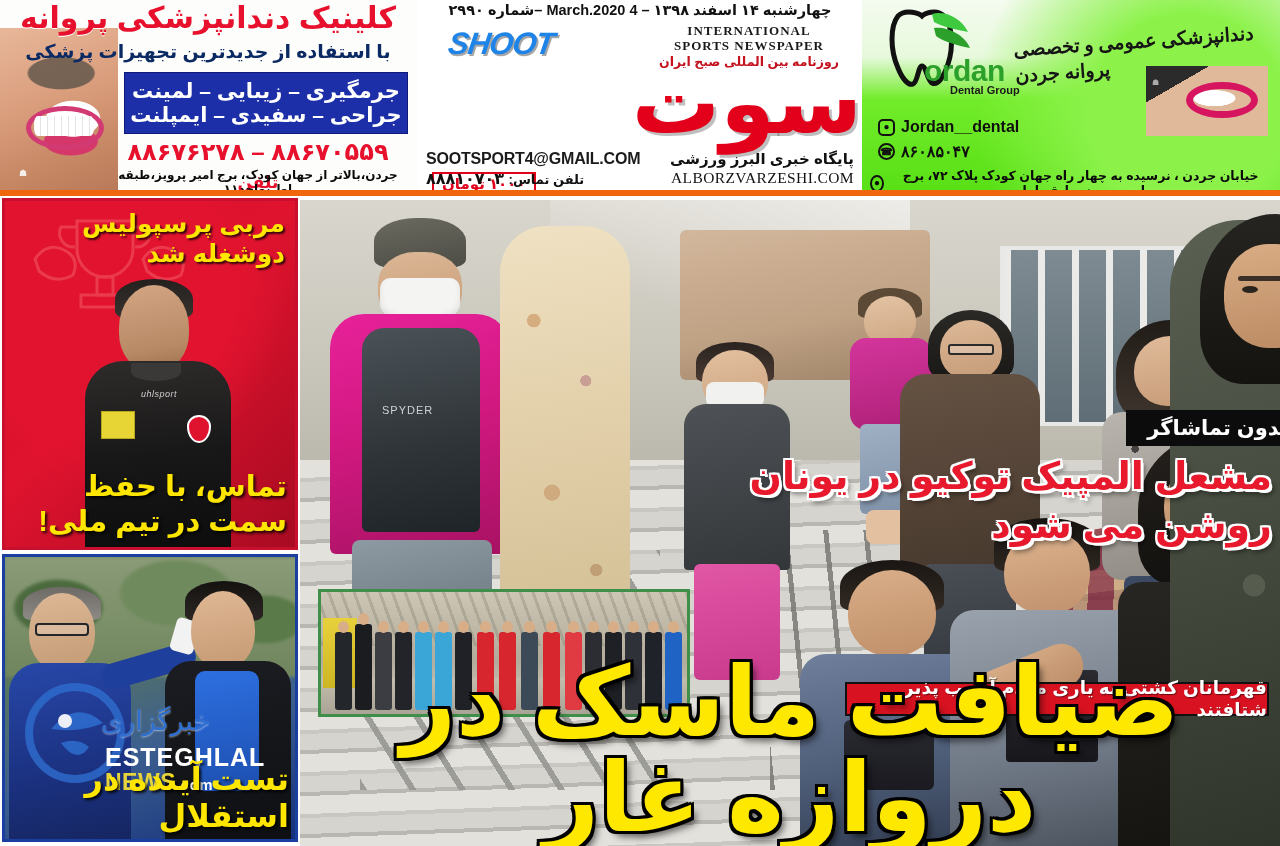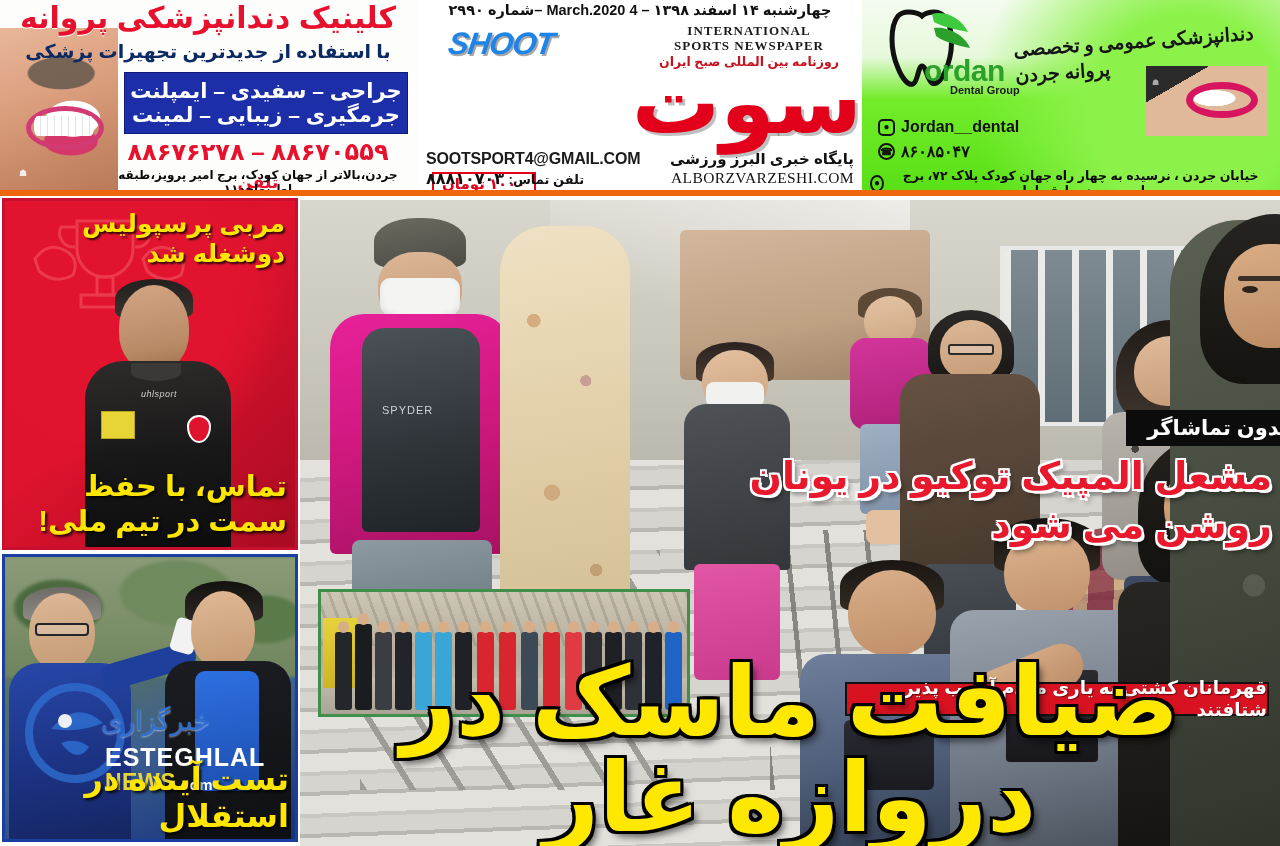--- a/index.html
+++ b/index.html
@@ -702,22 +702,22 @@
     <div class="ad-dental-left">
       <div class="adl-photo">
         <div class="stubble"></div>
         <div class="lips"></div>
         <div class="teeth"></div>
         <div class="logo-mini">☗</div>
       </div>
       <div class="adl-title">کلینیک دندانپزشکی پروانه</div>
       <div class="adl-sub">با استفاده از جدیدترین تجهیزات پزشکی</div>
       <div class="adl-services">
+        <span>جرمگیری – زیبایی – لمینت</span>
         <span>جراحی – سفیدی – ایمپلنت</span>
-        <span>جرمگیری – زیبایی – لمینت</span>
       </div>
       <div class="adl-phone">
         <span>۸۸۶۷۰۵۵۹ – ۸۸۶۷۶۲۷۸</span>
         <span class="lbl">تلفن</span>
       </div>
       <div class="adl-addr">جردن،بالاتر از جهان کودک، برج امیر پرویز،طبقه اول،واحد۱۱</div>
     </div>
 
     <div class="masthead-center">
       <div class="mc-dateline">

